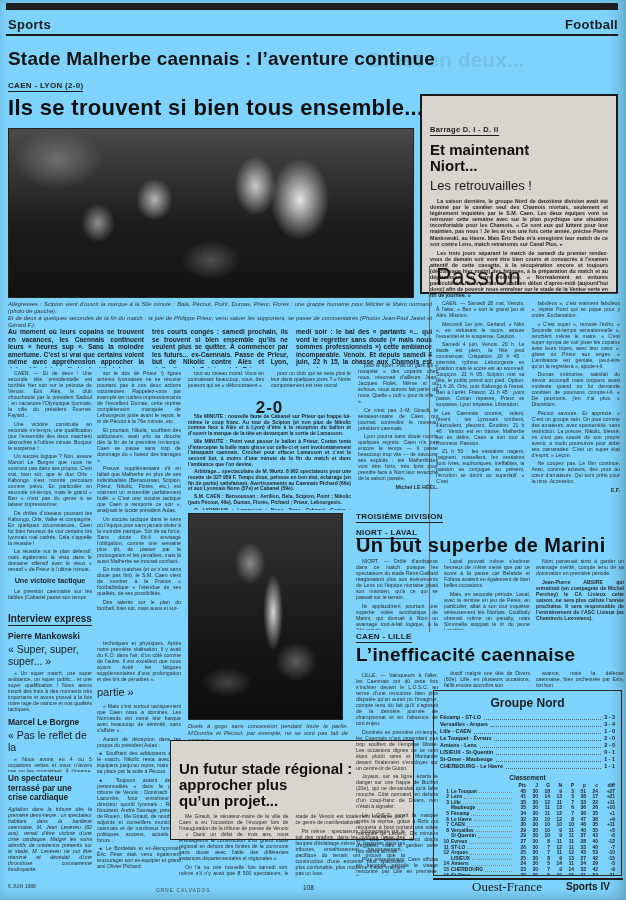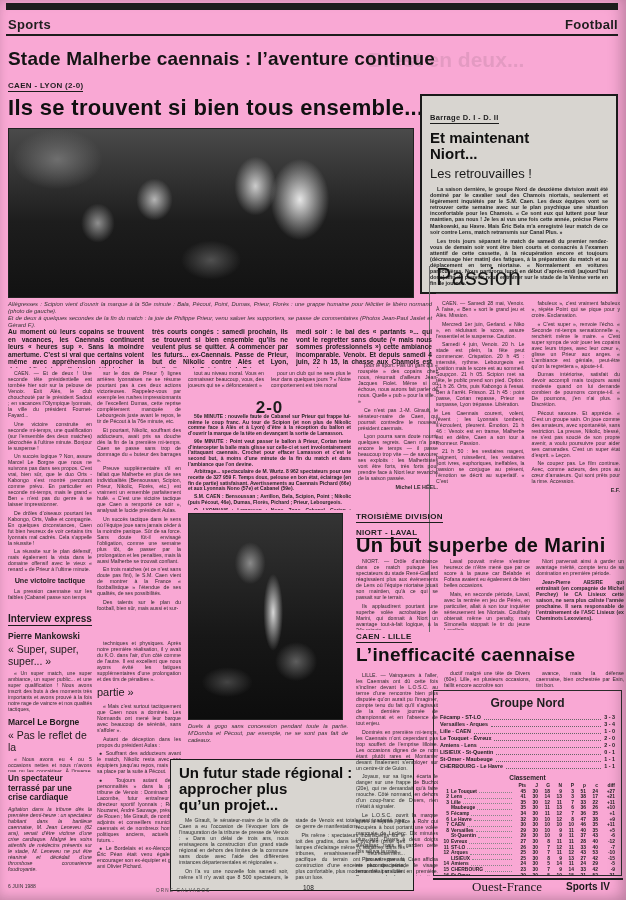--- a/index.html
+++ b/index.html
@@ -1,17 +1,17 @@
 <!DOCTYPE html>
 <html><head>
 <meta charset="utf-8">
 <style>
   *{margin:0;padding:0;box-sizing:border-box;}
   body{background:#b5b3af;font-family:"Liberation Sans",sans-serif;}
-  #page{position:relative;width:626px;height:900px;margin:0 auto;background:#f9a8d4;
+  #page{position:relative;width:626px;height:900px;margin:0 auto;background:#7dd3fc;
         color:#1e1e1e;overflow:hidden;box-shadow:inset -6px 0 14px rgba(0,0,0,.18),inset 0 -4px 10px rgba(0,0,0,.08);}
   .abs{position:absolute;}
   .rule{background:#1d1d1d;}
   .ghost{color:rgba(40,40,40,.10);font-weight:bold;}
   .masthead{font-size:13px;font-weight:bold;letter-spacing:.3px;}
   .h1{font-size:19px;font-weight:bold;letter-spacing:.2px;color:#141414;}
   .h2{font-size:22px;font-weight:bold;letter-spacing:.3px;color:#101010;}
   .kicker{font-size:8px;font-weight:bold;border-bottom:1.5px solid #1c1c1c;display:inline-block;
           padding-bottom:1px;letter-spacing:.3px;}
   .tiny p{font-size:5.2px;line-height:6px;text-align:justify;text-indent:6px;margin-bottom:2.5px;color:#2c2c2c;}
@@ -72,21 +72,21 @@
   <div class="abs photo" style="left:8px;top:128px;width:406px;height:170px;
        background:
         radial-gradient(42px 58px at 72% 42%, #e6e6e6, rgba(0,0,0,0) 70%),
         radial-gradient(30px 42px at 61% 34%, #cccccc, rgba(0,0,0,0) 70%),
         radial-gradient(26px 30px at 36% 42%, #b5b5b5, rgba(0,0,0,0) 70%),
         radial-gradient(24px 28px at 22% 56%, #8f8f8f, rgba(0,0,0,0) 70%),
         radial-gradient(60px 40px at 12% 18%, #6f6f6f, rgba(0,0,0,0) 75%),
         radial-gradient(40px 26px at 50% 78%, #505050, rgba(0,0,0,0) 75%),
         linear-gradient(180deg, #4a4a4a, #1d1d1d 55%, #121212);"></div>
 
-  <div class="abs box" style="left:420px;top:94px;width:198px;height:200px;padding:10px 8px;">
+  <div class="abs box" style="left:420px;top:94px;width:198px;height:200px;padding:22px 8px;">
     <div class="kicker" style="font-size:7.5px;">Barrage D. I - D. II</div>
     <div class="boxtitle" style="margin-top:6px;">Et maintenant</div>
     <div class="boxtitle">Niort...</div>
     <div class="boxsub" style="margin:4px 0 5px;">Les retrouvailles !</div>
     <div class="boxtext" style="font-weight:normal;">
         <p>La saison dernière, le groupe Nord de deuxième division avait été dominé par le cavalier seul des Chamois niortais, seulement et légèrement inquiétés par le S.M. Caen. Les deux équipes vont se retrouver cette semaine avec sur le plan psychique une situation inconfortable pour les Chamois. « Ce sont eux qui luttent pour leur maintien, pas nous ! Je les ai vus une fois cette année, précise Pierre Mankowski, au Havre. Mais Éric Bela m’a enregistré leur match de ce soir contre Lens, match retransmis sur Canal Plus. »</p>
         <p>Les trois jours séparant le match de samedi du premier rendez-vous de demain soir vont être bien courts et consacrés à l’examen attentif de cette cassette, à la récupération encore et toujours (décrassage hier matin) des fatigues, à la préparation du match et au déplacement en terre niortaise. « Normalement en voitures particulières. Nous partirons lundi en début d’après-midi (aujourd’hui donc) afin de pouvoir nous entraîner sur le stade de la Venise verte en fin de journée. »</p>
       </div>
   </div>
 
@@ -196,21 +196,21 @@
       <p class="bullet">● Souffrant des adducteurs avant le match, Nikolic resta avec ses équipiers jusqu’au repos, mais céda sa place par la suite à Pécout.</p>
       <p class="bullet">● Toujours autant de « personnalités » dans la petite tribune de Venoix : Dominach et B. Lacombe, futur entraîneur et directeur sportif lyonnais ; Robert Nouzaret, André Sauvage, président de Rouen ; Me Girault, de nombreux adjoints et conseillers municipaux caennais et de nombreux hommes politiques anciens, actuels ou futurs...</p>
       <p class="bullet">● Le Bordelais et ex-Alençonnais Éric Péan était venu également encourager son ex-équipier et grand ami Olivier Pichard.</p>
     </div>
 
   <div class="abs" style="left:8px;top:774px;width:84px;height:106px;overflow:hidden;">
     <div style="font-size:8.2px;font-weight:bold;line-height:9.5px;margin-bottom:3px;">Un spectateur terrassé par une crise cardiaque</div>
     <div style="font-size:5.2px;line-height:6px;font-style:italic;text-align:justify;color:#2c2c2c;">Agitation dans la tribune dès la première demi-heure : un spectateur habitant dans la banlieue caennaise, M. Jean Leneveu (62 ans), venait d’être victime d’une crise cardiaque. Malgré les soins attentifs de médecins présents sur le stade, M. Leneveu ne put être réanimé et décédait d’une thrombose coronarienne foudroyante.</div>
   </div>
 
-  <div class="abs box" style="left:170px;top:759px;width:244px;height:132px;padding:5px 8px;border-width:1.5px;">
+  <div class="abs box" style="left:170px;top:740px;width:244px;height:100px;padding:20px 8px;border-width:1.5px;">
     <div class="boxtitle">Un futur stade régional :</div>
     <div class="boxtitle">approcher plus</div>
     <div class="boxtitle" style="margin-bottom:4px;">qu’un projet...</div>
     <div class="tiny cols2" style="height:64px;overflow:hidden;">
         <p>Me Girault, le sénateur-maire de la ville de Caen a eu l’occasion de l’évoquer lors de l’inauguration de la tribune de presse de Venoix : « Dans un délai de trois ans, nous envisageons la construction d’un grand stade régional en dehors des limites de la commune sans doute avec l’aide des différentes instances départementales et régionales ».</p>
         <p>On l’a vu une nouvelle fois samedi soir, même s’il n’y avait que 8 500 spectateurs, le stade de Venoix est totalement inadapté pour ce genre de manifestations.</p>
         <p>Pis même : spectateurs inconscients sur le toit des gradins, dans les pylônes (prise des lampes d’éclairage même !), bagarres dans les tribunes, envahissement heureusement... pacifique du terrain ont prouvé que la construction d’une enceinte plus spacieuse, plus confortable, plus moderne n’était vraiment pas un luxe.</p>
       </div>
   </div>
 

